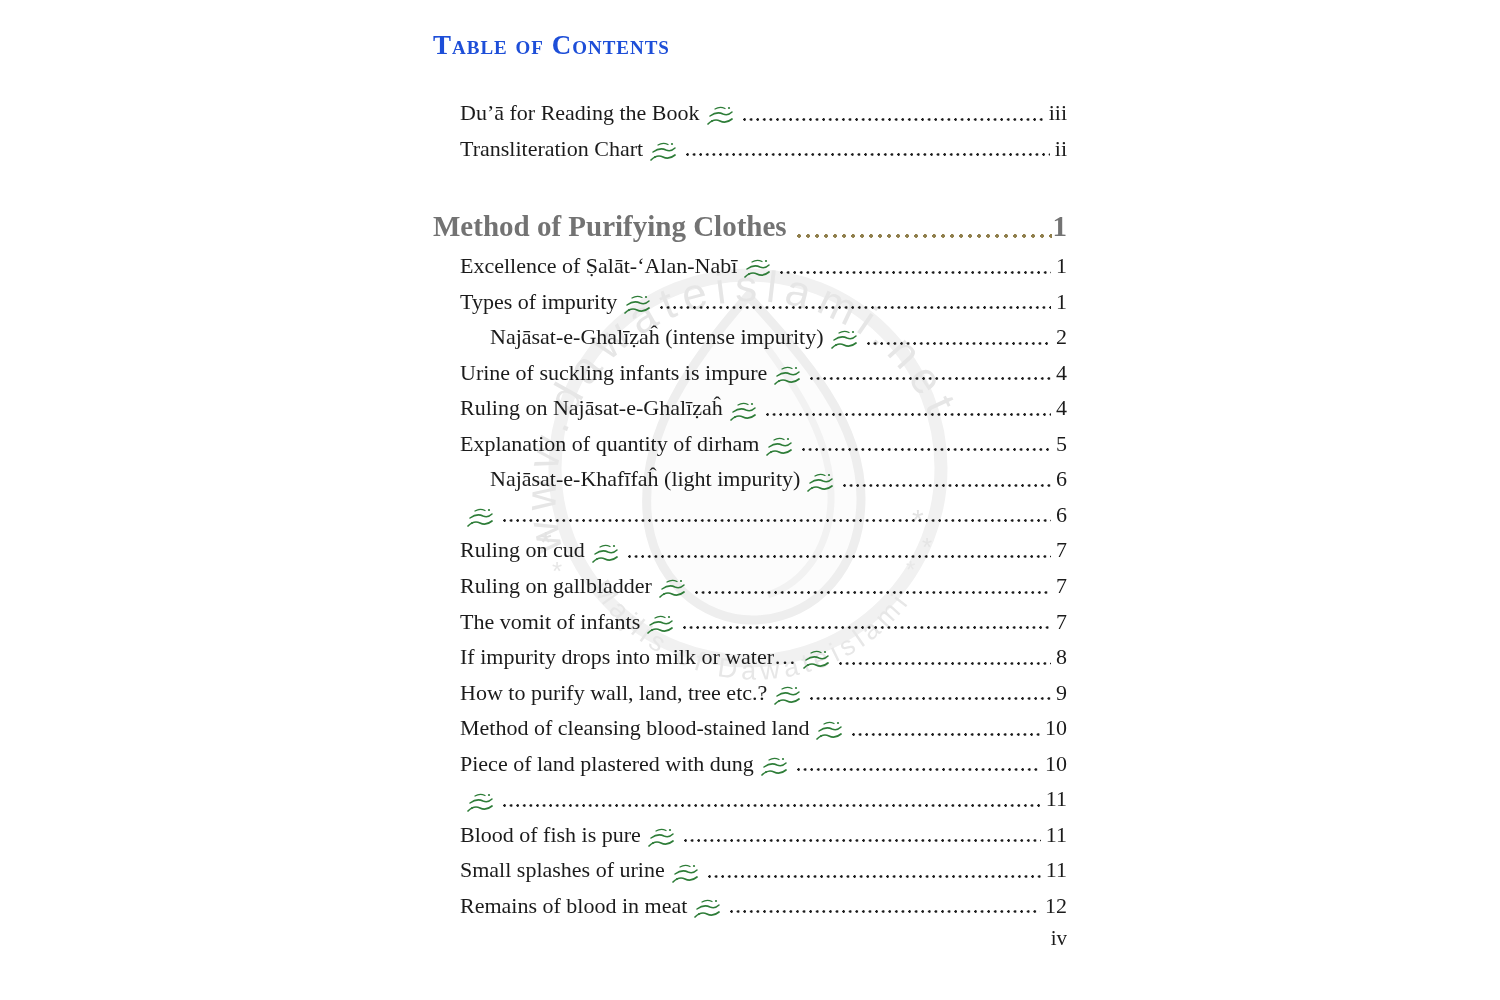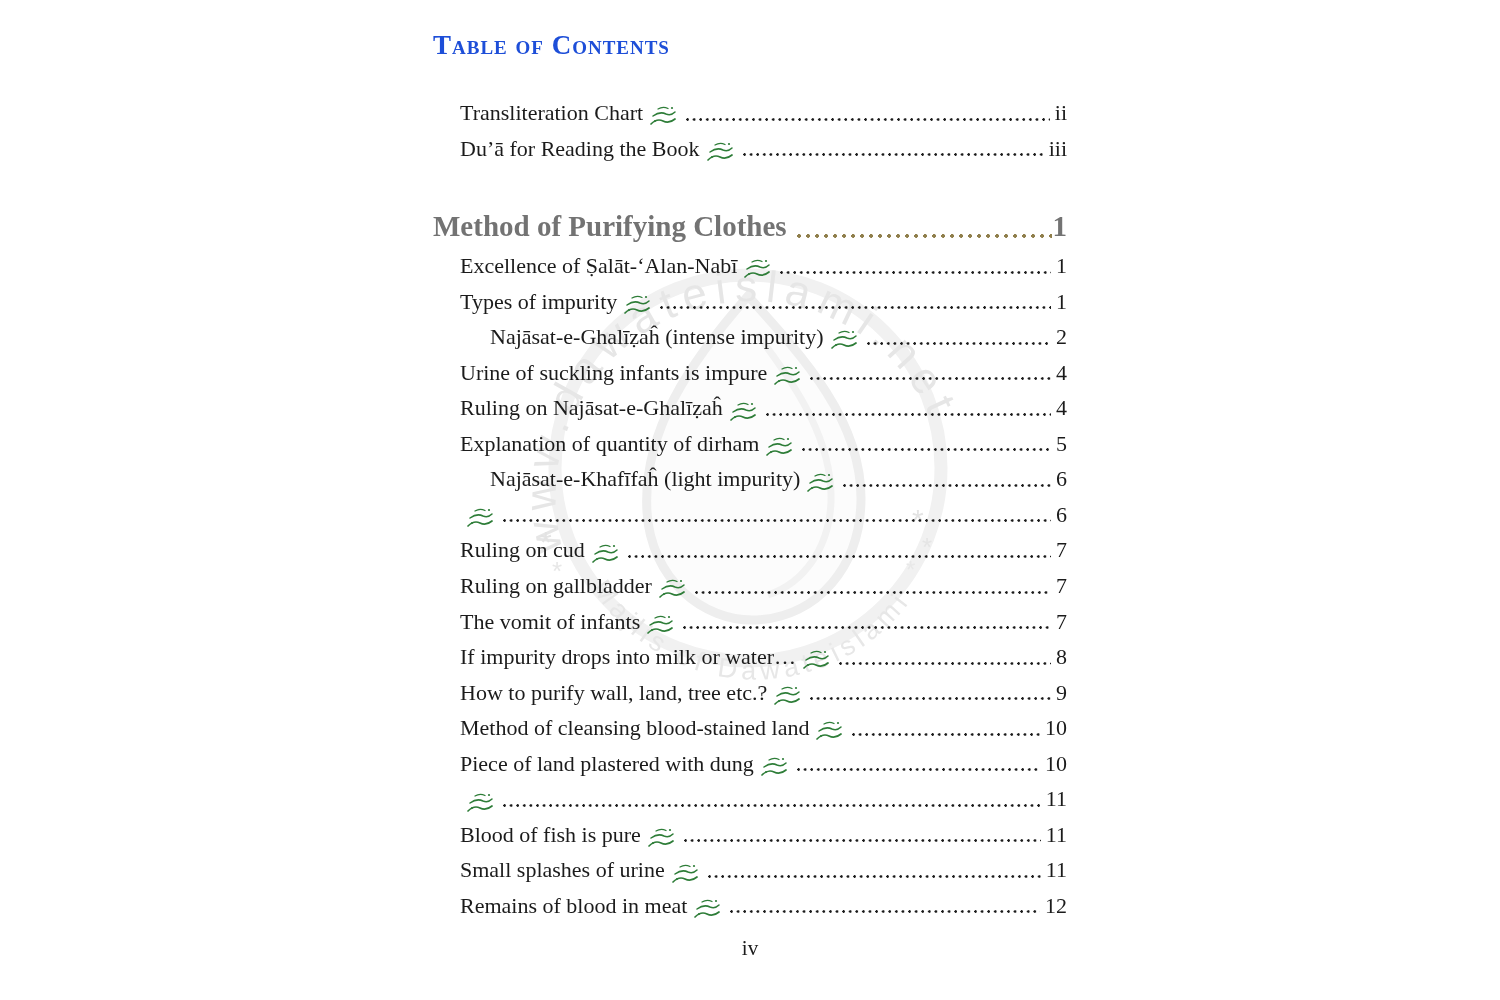--- a/index.html
+++ b/index.html
@@ -94,22 +94,21 @@
   .honorific {
     display: inline-block;
     width: 30px;
     height: 23px;
     margin: 0 1px 0 5px;
     align-self: center;
     position: relative;
     top: 2px;
   }
   .footer {
-    margin-top: 10px;
-    text-align: center;
+    text-align: right;
     font-size: 21px;
     line-height: 30px;
   }
 </style>
 </head>
 <body>
 
 <div class="page">
 
   <svg class="watermark" viewBox="0 0 1500 1000" aria-hidden="true">
@@ -132,46 +131,46 @@
     <text x="922" y="556" font-size="26" fill="#e5e5e5">*</text>
     <text x="906" y="578" font-size="24" fill="#e8e8e8">*</text>
   </svg>
 
   <div class="content">
 
     <h1 class="page-title">Table of Contents</h1>
 
     <div class="front-matter" id="front-matter">
         <div class="toc-row">
+    <span class="toc-label">Du’ā for Reading the Book</span>
+    <span class="honorific" hidden="">
+      <svg width="30" height="23" viewBox="0 0 30 23">
+        <path d="M3 19 Q9 13 15 16 Q21 19 27 14" stroke="#2e7d38" fill="none" stroke-width="1.7" stroke-linecap="round"></path>
+        <path d="M5 11 Q12 6 18 9 Q23 11 27 7" stroke="#2e7d38" fill="none" stroke-width="1.5" stroke-linecap="round"></path>
+        <path d="M10 4 Q15 1 20 3.5" stroke="#2e7d38" fill="none" stroke-width="1.3" stroke-linecap="round"></path>
+        <circle cx="24" cy="3" r="1.1" fill="#2e7d38"></circle>
+        <circle cx="7" cy="16" r="0.9" fill="#2e7d38"></circle>
+      </svg>
+    </span>
+    <span class="leader"></span>
+    <span class="toc-page">iii</span>
+  </div>
+        <div class="toc-row">
     <span class="toc-label">Transliteration Chart</span>
     <span class="honorific" hidden="">
       <svg width="30" height="23" viewBox="0 0 30 23">
         <path d="M3 19 Q9 13 15 16 Q21 19 27 14" stroke="#2e7d38" fill="none" stroke-width="1.7" stroke-linecap="round"></path>
         <path d="M5 11 Q12 6 18 9 Q23 11 27 7" stroke="#2e7d38" fill="none" stroke-width="1.5" stroke-linecap="round"></path>
         <path d="M10 4 Q15 1 20 3.5" stroke="#2e7d38" fill="none" stroke-width="1.3" stroke-linecap="round"></path>
         <circle cx="24" cy="3" r="1.1" fill="#2e7d38"></circle>
         <circle cx="7" cy="16" r="0.9" fill="#2e7d38"></circle>
       </svg>
     </span>
     <span class="leader"></span>
     <span class="toc-page">ii</span>
-  </div>
-        <div class="toc-row">
-    <span class="toc-label">Du’ā for Reading the Book</span>
-    <span class="honorific" hidden="">
-      <svg width="30" height="23" viewBox="0 0 30 23">
-        <path d="M3 19 Q9 13 15 16 Q21 19 27 14" stroke="#2e7d38" fill="none" stroke-width="1.7" stroke-linecap="round"></path>
-        <path d="M5 11 Q12 6 18 9 Q23 11 27 7" stroke="#2e7d38" fill="none" stroke-width="1.5" stroke-linecap="round"></path>
-        <path d="M10 4 Q15 1 20 3.5" stroke="#2e7d38" fill="none" stroke-width="1.3" stroke-linecap="round"></path>
-        <circle cx="24" cy="3" r="1.1" fill="#2e7d38"></circle>
-        <circle cx="7" cy="16" r="0.9" fill="#2e7d38"></circle>
-      </svg>
-    </span>
-    <span class="leader"></span>
-    <span class="toc-page">iii</span>
   </div>
       </div>
 
     <div class="chapter-row">
       <span class="toc-label">Method of Purifying Clothes</span>
       <span class="chapter-leader"></span>
       <span class="toc-page">1</span>
     </div>
 
     <div class="entries" id="entries">

